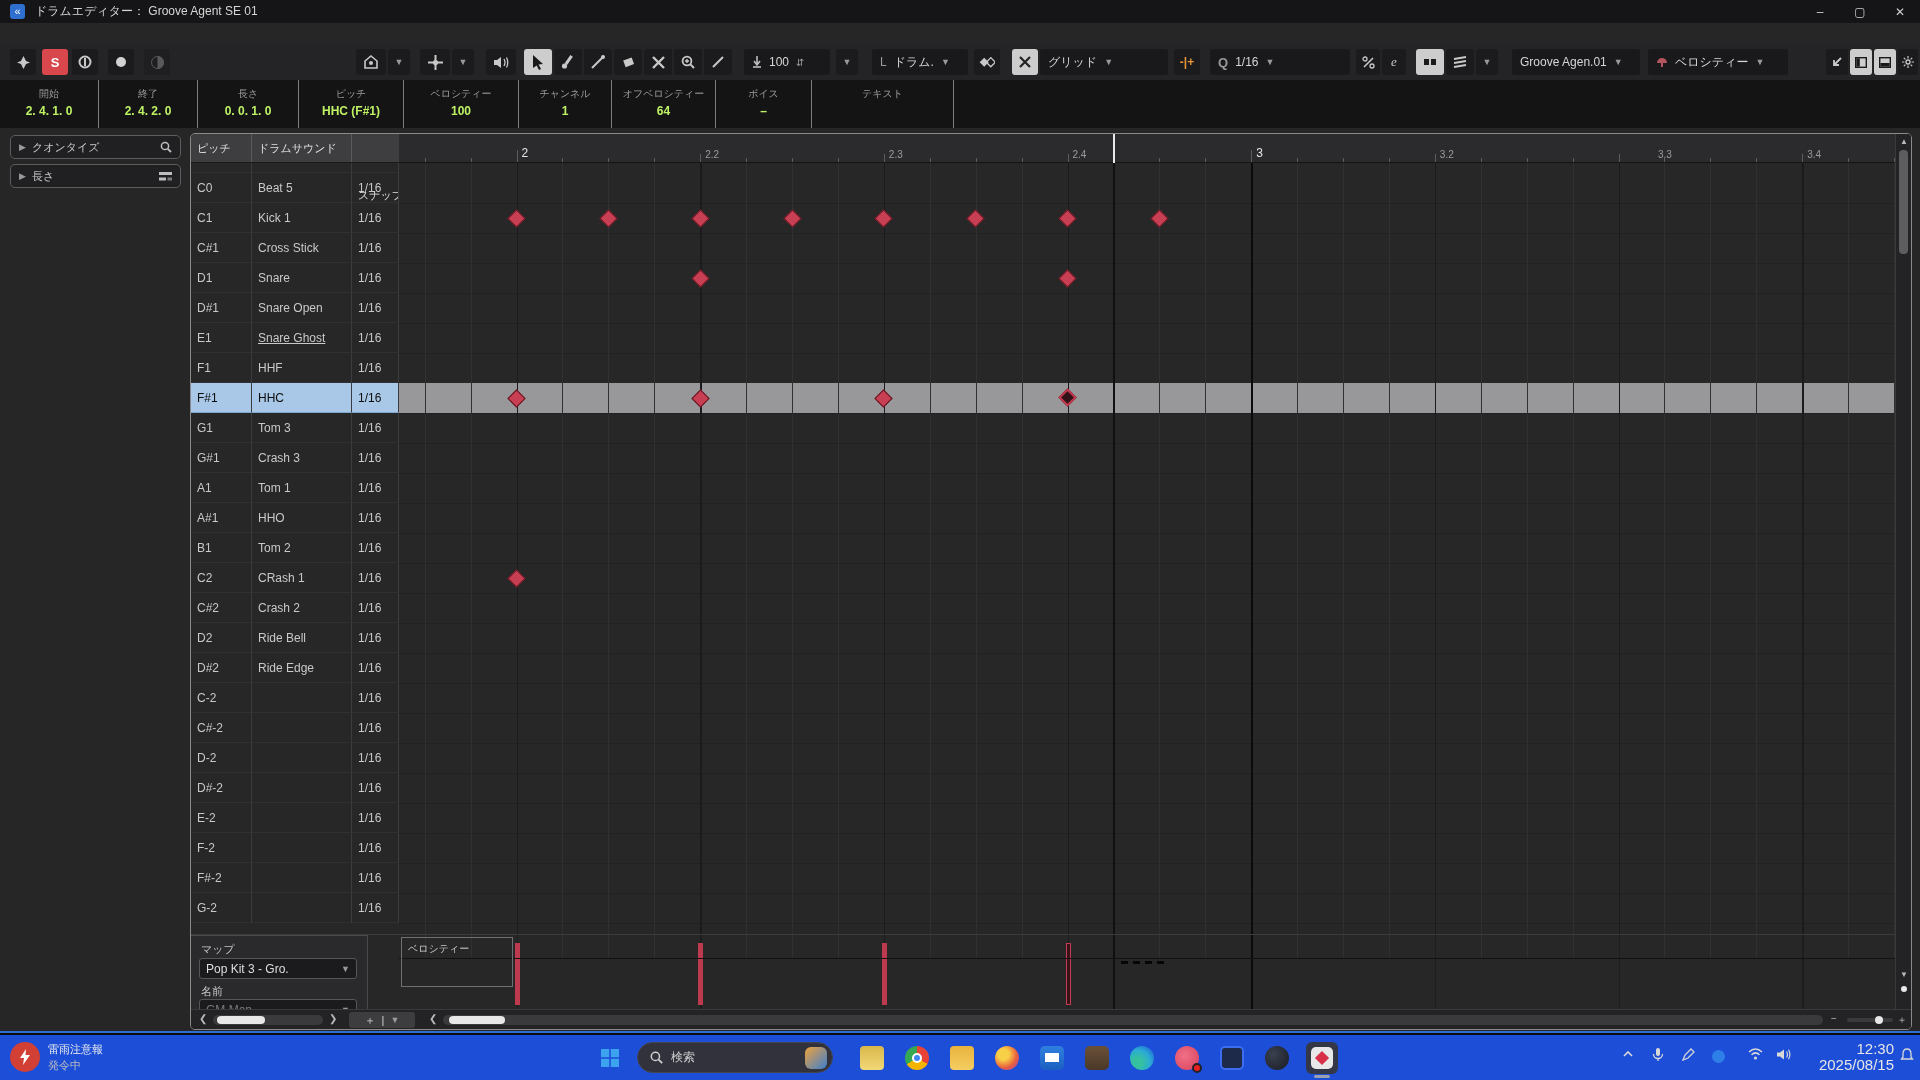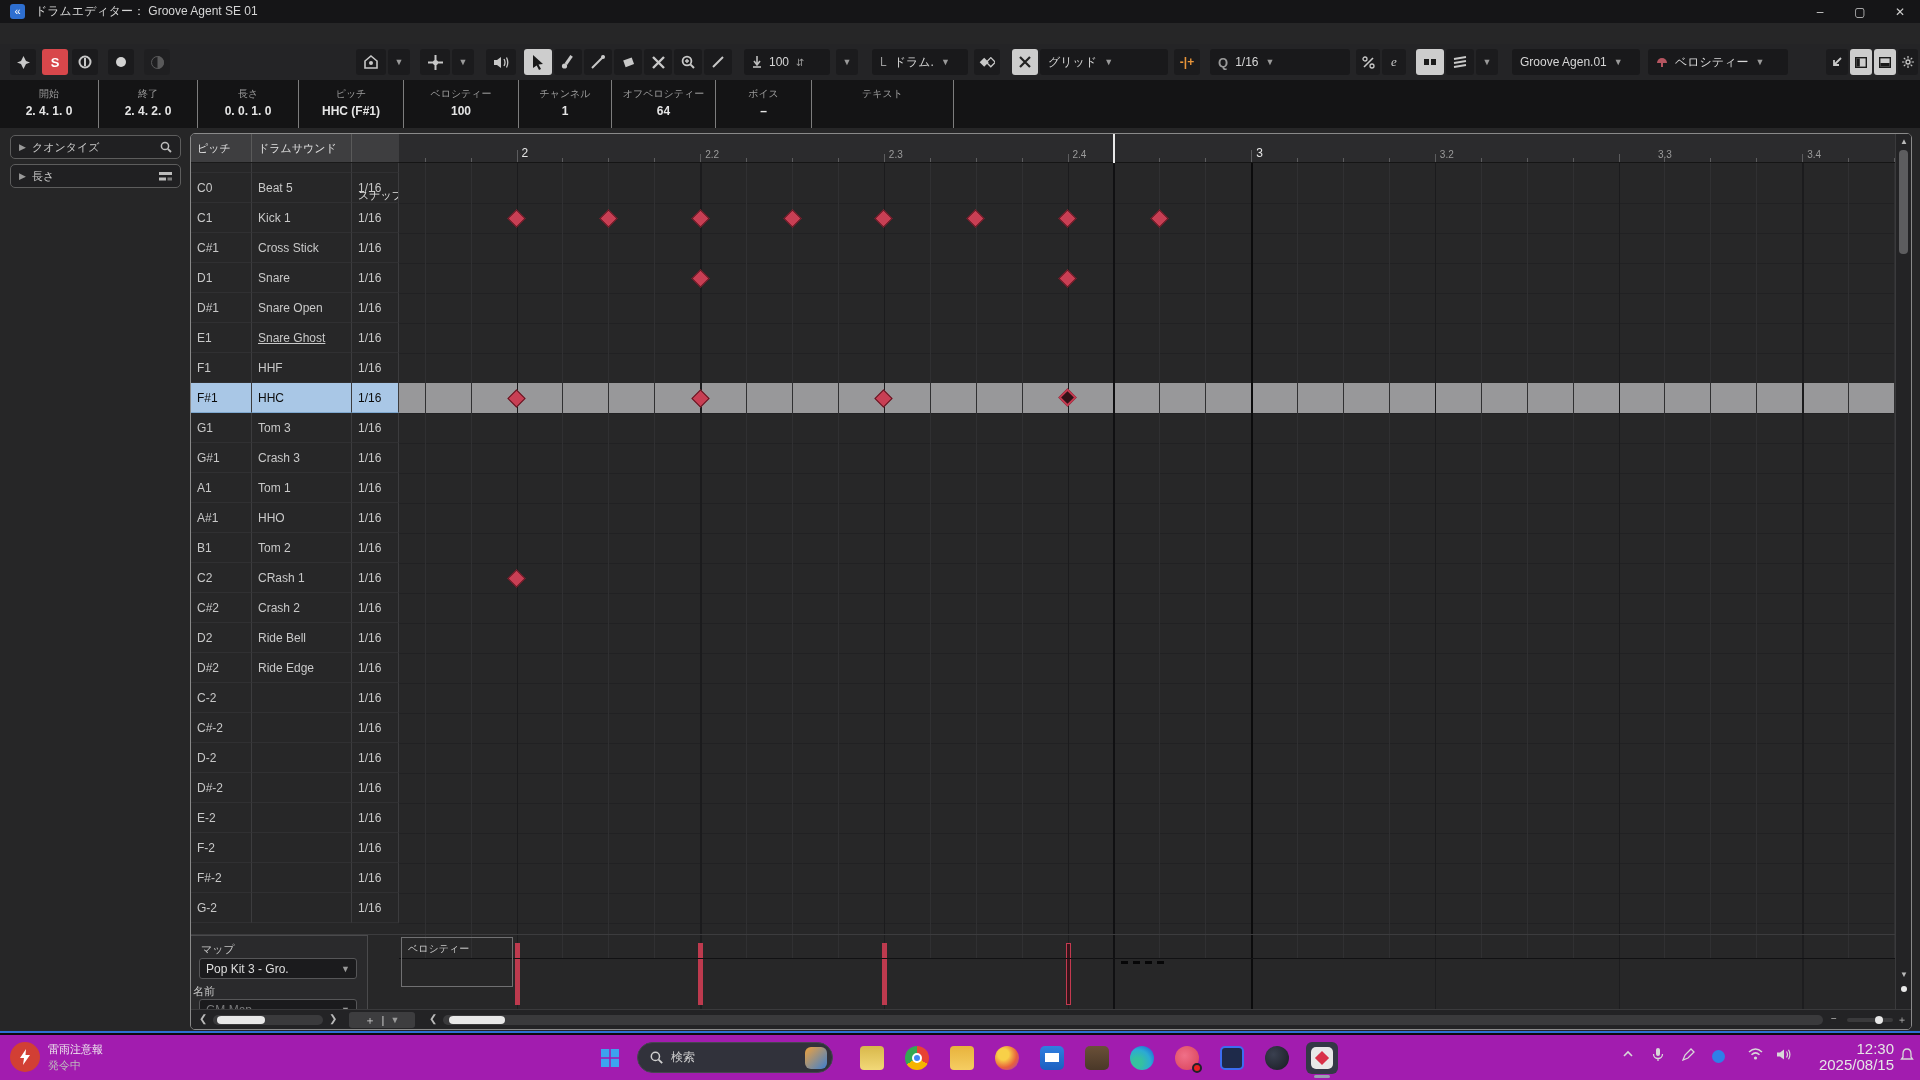--- a/index.html
+++ b/index.html
@@ -29,21 +29,21 @@
   .tbtn.dim { opacity:.45; }
   .ddbox { position:absolute; top:5px; height:26px; background:#19191b; border-radius:3px;
     color:#d6d6d6; font-size:12px; display:flex; align-items:center; padding:0 8px; gap:7px; }
   .caret { color:#9a9a9a; font-size:9px; }
   .tiny { font-size:10px; color:#9a9a9a; }
 
   
   #infoline { position:absolute; left:0; top:80px; width:100%; height:48px; background:#141415; }
   .ifield { position:absolute; top:0; height:100%; border-right:1px solid #7d7d7d; }
   .ifield .lab { position:absolute; top:7px; width:100%; text-align:center; color:#9d9d9d; font-size:10px; }
-  .ifield .val { position:absolute; top:24px; width:100%; text-align:center; color:#e5e5e5; font-size:12px; font-weight:bold; }
+  .ifield .val { position:absolute; top:24px; width:100%; text-align:center; color:#bef264; font-size:12px; font-weight:bold; }
 
   
   .sidebox { position:absolute; left:10px; width:171px; height:24px; background:#202022;
     border:1px solid #5d5d5d; border-radius:5px; color:#c9c9c9; font-size:11px;
     display:flex; align-items:center; padding:0 8px; gap:6px; }
   .sidebox .grow { flex:1; }
 
   
   #editor { position:absolute; left:190px; top:133px; width:1722px; height:897px;
     border:1px solid #8a8a8a; border-radius:5px; background:#272728; overflow:hidden; }
@@ -82,21 +82,21 @@
   #bstrip { position:absolute; left:0; top:875px; width:100%; height:21px; background:#232325; border-top:1px solid #3a3a3c; }
   .sarrow { position:absolute; top:3px; color:#b9b9b9; font-size:10px; }
   .strack { position:absolute; top:5px; height:10px; background:#3a3a3c; border-radius:5px; }
   .sthumb { position:absolute; top:1px; height:8px; background:#e8e8e8; border-radius:4px; }
   .bbtn { position:absolute; top:2px; height:16px; background:#3d3d3f; border-radius:3px; color:#d0d0d0; font-size:11px; display:flex; align-items:center; justify-content:center; }
 
   
   #vscroll { position:absolute; right:0; top:0; width:16px; height:875px; background:#232325; border-left:1px solid #3a3a3c; }
 
   
-  #taskbar { position:absolute; left:0; top:1035px; width:1920px; height:45px; background:#a21caf; display:block; }
+  #taskbar { position:absolute; left:0; top:1035px; width:1920px; height:45px; background:#1d4ed8; display:block; }
   .tb-ic { position:absolute; top:7px; width:32px; height:32px; border-radius:6px; display:flex; align-items:center; justify-content:center; }
   #search-pill { position:absolute; left:637px; top:7px; width:196px; height:31px; background:#31323b;
     border:1px solid #45464f; border-radius:16px; display:flex; align-items:center; padding:0 5px 0 12px; gap:8px; }
   #search-pill span { color:#cfcfcf; font-size:12px; flex:1; }
   #clock { position:absolute; right:26px; top:6px; text-align:right; color:#e6e6e6; font-size:15px; line-height:16px; }
   .trayic { position:absolute; top:13px; color:#d8d8d8; }
   svg { display:block; }
 </style>
 </head>
 <body>
@@ -639,21 +639,21 @@
           <div class="vline" style="left: 208px; top: 795px; width: 1498px; height: 1px; background: rgb(17, 17, 19);"></div>
           <div class="vline" style="left: 0px; top: 771px; width: 1706px; height: 1px; background: rgb(60, 60, 62);"></div>
         </div>
 
       <div id="mappanel">
         <div class="maplab abs" style="left:10px; top:6px;">マップ</div>
         <div class="mapdd" style="top:22px;">
           <span class="grow">Pop Kit 3 - Gro.</span>
           <span class="caret">▼</span>
         </div>
-        <div class="maplab abs" style="left:2px; top:48px;">名前</div>
+        <div class="maplab abs" style="left:10px; top:48px;">名前</div>
         <div class="mapdd dim" style="top:63px;">
           <span class="grow">GM Map</span>
           <span class="caret">▼</span>
         </div>
       </div>
 
       <div id="velbox">
         <span>ベロシティー</span>
       </div>
 

